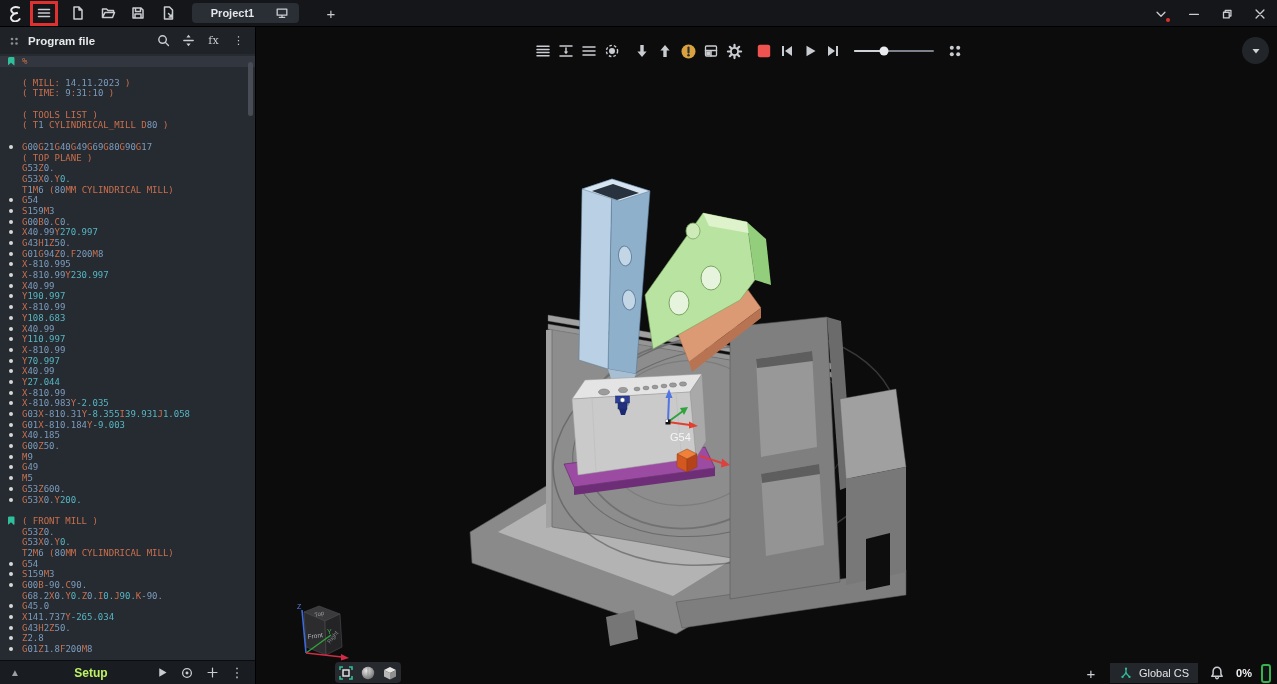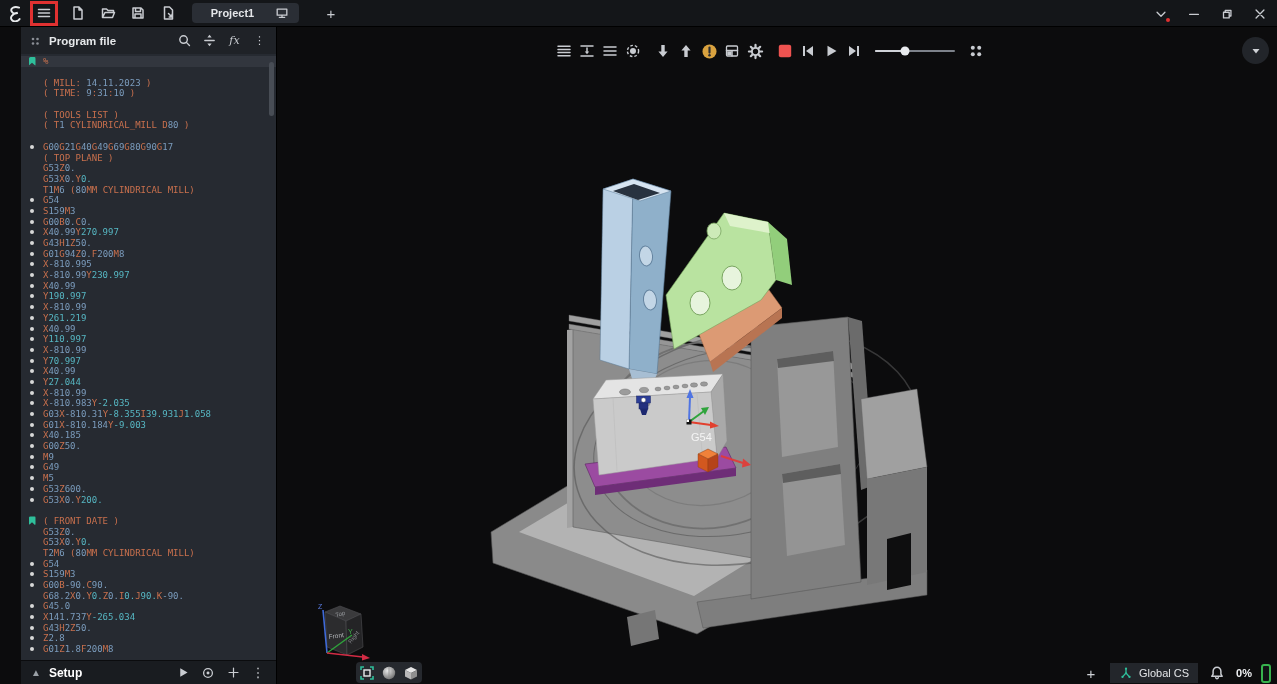--- a/index.html
+++ b/index.html
@@ -15,45 +15,45 @@
   .ham-wrap { margin-left:6px; border:3px solid var(--annotation-red,#e03131); width:28px; height:25px; display:flex; align-items:center; justify-content:center; }
   .tb-file-icons { display:flex; align-items:center; gap:10px; margin-left:10px; }
   .doc-tab { margin-left:14px; width:107px; height:20px; background:#2a2e35; border-radius:4px; display:flex; align-items:center; padding:0 7px; gap:6px; }
   .doc-tab .tab-label { flex:1; font-size:11px; color:#e4e6e9; text-align:center;font-weight:bold; }
   .new-tab { margin-left:22px; font-size:15px; color:#c9ccd1; width:18px; height:18px; }
   .tb-right { position:absolute; right:8px; top:0; height:27px; display:flex; align-items:center; gap:15px; }
   .tb-right .icon-btn { width:18px; height:18px; position:relative; }
   .upd-dot { position:absolute; right:0px; bottom:1px; width:4px; height:4px; border-radius:50%; background:var(--annotation-red,#e03131); }
 
   
-  .main { display:flex; height:657px;margin-left:21px; }
+  .main { display:flex; height:657px; }
   .left-col { width:256px; display:flex; flex-direction:column; background:#262a31; border-right:1px solid #000; }
   .panel-header { height:27px; background:#1f2227; display:flex; align-items:center; padding:0 8px; flex:0 0 auto; }
   .panel-title { font-size:11.5px; font-weight:bold; color:#e6e8ea; margin-left:8px; flex:1; }
   .ph-icons { display:flex; align-items:center; gap:8px; }
   .ph-icons .icon-btn { width:17px; height:17px; font-size:11px; }
-  .fx { font-size:11px; font-style:italic; font-family:"DejaVu Serif",serif; color:#c9ccc1; color:#c9ccd1; }
+  .fx { font-size:11px; font-family:"DejaVu Serif",serif; color:#c9ccc1; color:#c9ccd1; }
   .vdots { font-size:12px; color:#c9ccd1; letter-spacing:0; }
 
   
   .code-area { flex:1; position:relative; overflow:hidden; background:#262a31; padding-top:2px; }
   .code-line { height:10.7px; display:flex; align-items:center; font-family:"DejaVu Sans Mono","Liberation Mono",monospace; font-size:9px; white-space:pre; }
   .code-line.selected { background:#32363e; }
   .gutter { width:22px; flex:0 0 auto; display:flex; align-items:center; justify-content:center; }
   .bullet { width:4px; height:4px; border-radius:50%; background:#d8d8d8; }
   .bm-flag { width:7px; height:9px; background:var(--accent-teal,#2fbf9b); border-radius:1.5px; clip-path:polygon(0 0,100% 0,100% 100%,50% 66%,0 100%); }
   .word { color:var(--code-letter,#c9704d); }
   .num { color:var(--code-number,#7b9cbd); }
   .num-alt { color:var(--code-number-alt,#56b6c2); }
   .vscroll { position:absolute; right:2px; top:8px; width:5px; height:54px; background:#484d55; border-radius:3px; }
 
   
   .setup-bar { height:24px; background:#191c20; border-top:1px solid #0b0c0e; display:flex; align-items:center; padding:0 10px; flex:0 0 auto; }
   .setup-caret { color:#9aa0a6; font-size:10px; margin-right:8px; }
-  .setup-label { font-size:12px; font-weight:bold; color:#ffffff; flex:1; }
+  .setup-label { font-size:12px; font-weight:bold; color:#bef264; flex:1;text-align:center; }
   .setup-icons { display:flex; align-items:center; gap:9px; }
   .setup-icons .icon-btn { width:16px; height:16px; font-size:13px; }
 
   
   .viewport { position:relative; flex:1; background:#0c0c0d; overflow:hidden; }
   .machine-svg { position:absolute; left:0; top:0; }
 
   .vp-toolbar { position:absolute; left:276px; top:13px; display:flex; align-items:center; }
   .vp-toolbar .grp { display:flex; align-items:center; gap:1px; }
   .vp-toolbar .sep { width:8px; }
@@ -206,40 +206,40 @@
           <div class="code-line"><span class="gutter"><span class="bullet"></span></span><span><span class="word">S</span><span class="num">159</span><span class="word">M</span><span class="num">3</span></span></div>
           <div class="code-line"><span class="gutter"><span class="bullet"></span></span><span><span class="word">G</span><span class="num">00</span><span class="word">B</span><span class="num">0.</span><span class="word">C</span><span class="num">0.</span></span></div>
           <div class="code-line"><span class="gutter"><span class="bullet"></span></span><span><span class="word">X</span><span class="num">40.99</span><span class="word">Y</span><span class="num-alt">270.997</span></span></div>
           <div class="code-line"><span class="gutter"><span class="bullet"></span></span><span><span class="word">G</span><span class="num">43</span><span class="word">H</span><span class="num">1</span><span class="word">Z</span><span class="num">50.</span></span></div>
           <div class="code-line"><span class="gutter"><span class="bullet"></span></span><span><span class="word">G</span><span class="num">01</span><span class="word">G</span><span class="num">94</span><span class="word">Z</span><span class="num">0.</span><span class="word">F</span><span class="num">200</span><span class="word">M</span><span class="num">8</span></span></div>
           <div class="code-line"><span class="gutter"><span class="bullet"></span></span><span><span class="word">X</span><span class="num">-810.995</span></span></div>
           <div class="code-line"><span class="gutter"><span class="bullet"></span></span><span><span class="word">X</span><span class="num">-810.99</span><span class="word">Y</span><span class="num-alt">230.997</span></span></div>
           <div class="code-line"><span class="gutter"><span class="bullet"></span></span><span><span class="word">X</span><span class="num">40.99</span></span></div>
           <div class="code-line"><span class="gutter"><span class="bullet"></span></span><span><span class="word">Y</span><span class="num-alt">190.997</span></span></div>
           <div class="code-line"><span class="gutter"><span class="bullet"></span></span><span><span class="word">X</span><span class="num">-810.99</span></span></div>
-          <div class="code-line"><span class="gutter"><span class="bullet"></span></span><span><span class="word">Y</span><span class="num-alt">261.219</span></span></div>
+          <div class="code-line"><span class="gutter"><span class="bullet"></span></span><span><span class="word">Y</span><span class="num-alt">108.683</span></span></div>
           <div class="code-line"><span class="gutter"><span class="bullet"></span></span><span><span class="word">X</span><span class="num">40.99</span></span></div>
           <div class="code-line"><span class="gutter"><span class="bullet"></span></span><span><span class="word">Y</span><span class="num-alt">110.997</span></span></div>
           <div class="code-line"><span class="gutter"><span class="bullet"></span></span><span><span class="word">X</span><span class="num">-810.99</span></span></div>
           <div class="code-line"><span class="gutter"><span class="bullet"></span></span><span><span class="word">Y</span><span class="num-alt">70.997</span></span></div>
           <div class="code-line"><span class="gutter"><span class="bullet"></span></span><span><span class="word">X</span><span class="num">40.99</span></span></div>
           <div class="code-line"><span class="gutter"><span class="bullet"></span></span><span><span class="word">Y</span><span class="num-alt">27.044</span></span></div>
           <div class="code-line"><span class="gutter"><span class="bullet"></span></span><span><span class="word">X</span><span class="num">-810.99</span></span></div>
           <div class="code-line"><span class="gutter"><span class="bullet"></span></span><span><span class="word">X</span><span class="num">-810.983</span><span class="word">Y</span><span class="num-alt">-2.035</span></span></div>
           <div class="code-line"><span class="gutter"><span class="bullet"></span></span><span><span class="word">G</span><span class="num">03</span><span class="word">X</span><span class="num">-810.31</span><span class="word">Y</span><span class="num-alt">-8.355</span><span class="word">I</span><span class="num-alt">39.931</span><span class="word">J</span><span class="num-alt">1.058</span></span></div>
           <div class="code-line"><span class="gutter"><span class="bullet"></span></span><span><span class="word">G</span><span class="num">01</span><span class="word">X</span><span class="num">-810.184</span><span class="word">Y</span><span class="num-alt">-9.003</span></span></div>
           <div class="code-line"><span class="gutter"><span class="bullet"></span></span><span><span class="word">X</span><span class="num">40.185</span></span></div>
           <div class="code-line"><span class="gutter"><span class="bullet"></span></span><span><span class="word">G</span><span class="num">00</span><span class="word">Z</span><span class="num">50.</span></span></div>
           <div class="code-line"><span class="gutter"><span class="bullet"></span></span><span><span class="word">M</span><span class="num">9</span></span></div>
           <div class="code-line"><span class="gutter"><span class="bullet"></span></span><span><span class="word">G</span><span class="num">49</span></span></div>
           <div class="code-line"><span class="gutter"><span class="bullet"></span></span><span><span class="word">M</span><span class="num">5</span></span></div>
           <div class="code-line"><span class="gutter"><span class="bullet"></span></span><span><span class="word">G</span><span class="num">53</span><span class="word">Z</span><span class="num">600.</span></span></div>
           <div class="code-line"><span class="gutter"><span class="bullet"></span></span><span><span class="word">G</span><span class="num">53</span><span class="word">X</span><span class="num">0.</span><span class="word">Y</span><span class="num-alt">200.</span></span></div>
           <div class="code-line"><span class="gutter"></span><span></span></div>
-          <div class="code-line"><span class="gutter"><span class="bm-flag"></span></span><span><span class="word">( FRONT DATE )</span></span></div>
+          <div class="code-line"><span class="gutter"><span class="bm-flag"></span></span><span><span class="word">( FRONT MILL )</span></span></div>
           <div class="code-line"><span class="gutter"></span><span><span class="word">G</span><span class="num">53</span><span class="word">Z</span><span class="num">0.</span></span></div>
           <div class="code-line"><span class="gutter"></span><span><span class="word">G</span><span class="num">53</span><span class="word">X</span><span class="num">0.</span><span class="word">Y</span><span class="num-alt">0.</span></span></div>
           <div class="code-line"><span class="gutter"></span><span><span class="word">T</span><span class="num">2</span><span class="word">M</span><span class="num">6</span><span class="word"> (</span><span class="num">80</span><span class="word">MM CYLINDRICAL MILL)</span></span></div>
           <div class="code-line"><span class="gutter"><span class="bullet"></span></span><span><span class="word">G</span><span class="num">54</span></span></div>
           <div class="code-line"><span class="gutter"><span class="bullet"></span></span><span><span class="word">S</span><span class="num">159</span><span class="word">M</span><span class="num">3</span></span></div>
           <div class="code-line"><span class="gutter"><span class="bullet"></span></span><span><span class="word">G</span><span class="num">00</span><span class="word">B</span><span class="num">-90.</span><span class="word">C</span><span class="num">90.</span></span></div>
           <div class="code-line"><span class="gutter"></span><span><span class="word">G</span><span class="num">68.2</span><span class="word">X</span><span class="num">0.</span><span class="word">Y</span><span class="num-alt">0.</span><span class="word">Z</span><span class="num">0.</span><span class="word">I</span><span class="num-alt">0.</span><span class="word">J</span><span class="num-alt">90.</span><span class="word">K</span><span class="num">-90.</span></span></div>
           <div class="code-line"><span class="gutter"><span class="bullet"></span></span><span><span class="word">G</span><span class="num">45.0</span></span></div>
           <div class="code-line"><span class="gutter"><span class="bullet"></span></span><span><span class="word">X</span><span class="num">141.737</span><span class="word">Y</span><span class="num-alt">-265.034</span></span></div>
           <div class="code-line"><span class="gutter"><span class="bullet"></span></span><span><span class="word">G</span><span class="num">43</span><span class="word">H</span><span class="num">2</span><span class="word">Z</span><span class="num">50.</span></span></div>

